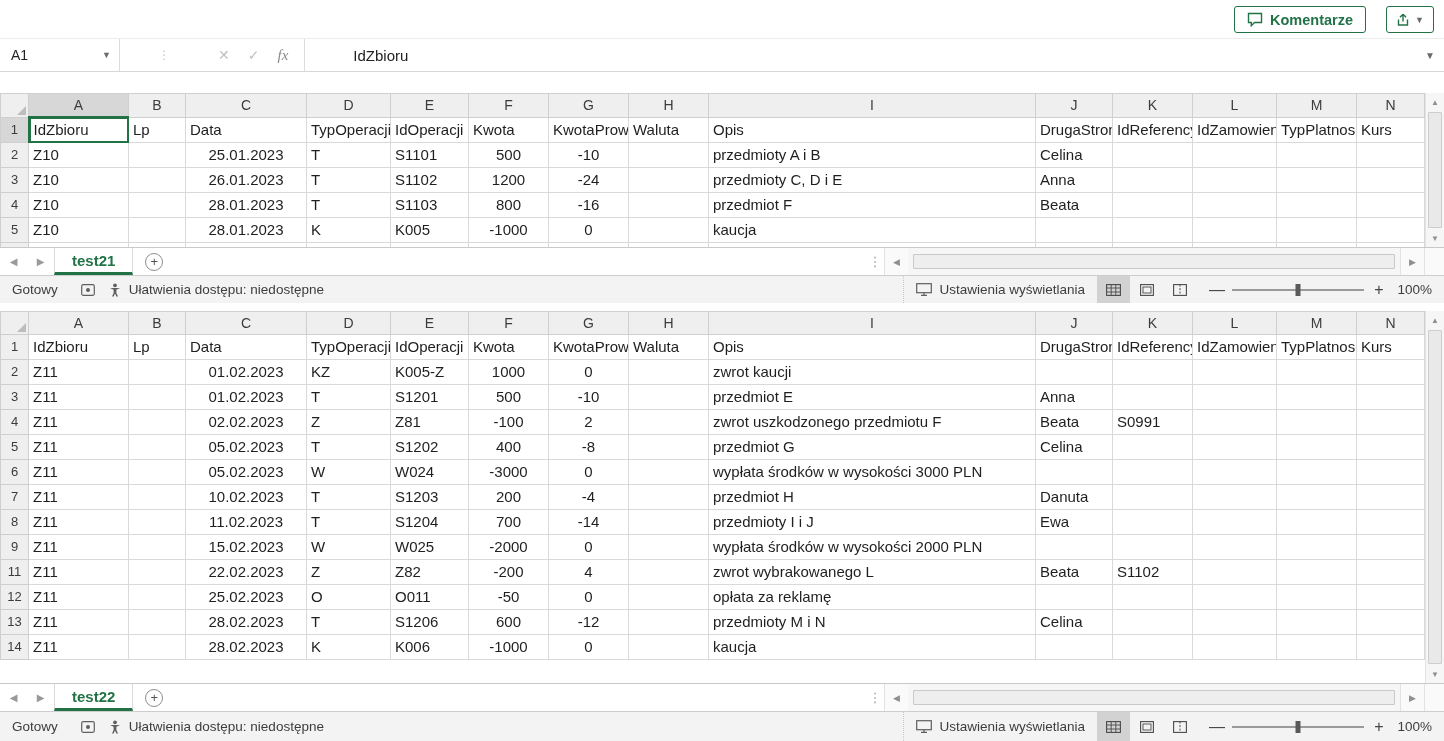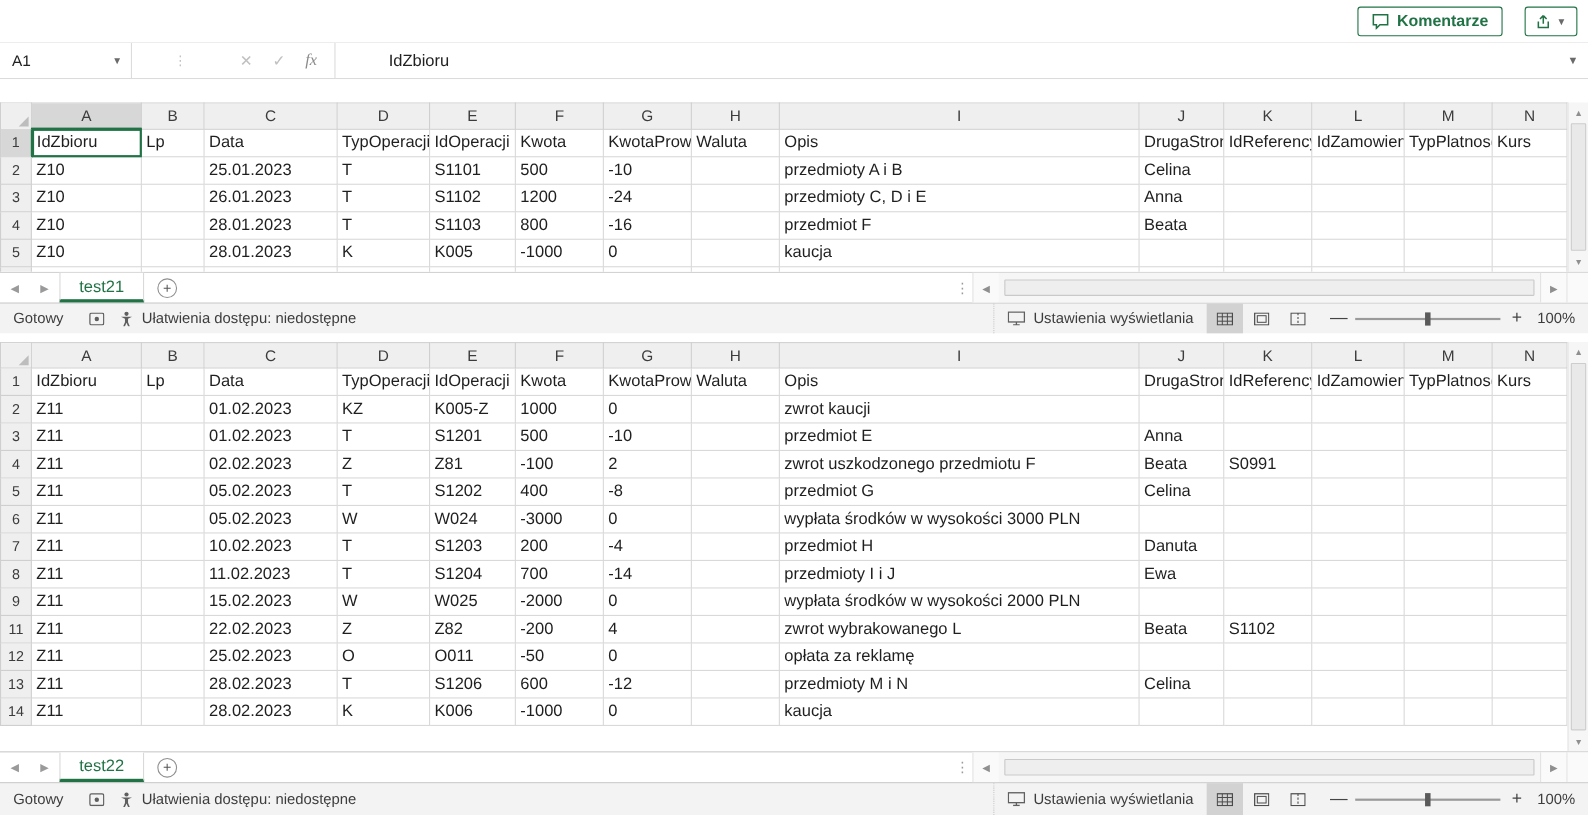--- a/index.html
+++ b/index.html
@@ -34,35 +34,35 @@
   .w2 .grid-viewport{height:372px;margin-top:8px;}
   table.xl-grid{table-layout:fixed;border-collapse:collapse;width:1424px;flex:0 0 auto;align-self:flex-start;background:#fff;}
   .xl-grid td{overflow:hidden;white-space:nowrap;height:24px;line-height:24px;padding:0 4px;font-size:15px;
     border-right:1px solid #d9d9d9;border-bottom:1px solid #d9d9d9;text-align:left;color:#1f1f1f;}
   .xl-grid thead th{overflow:hidden;white-space:nowrap;height:23px;line-height:22px;background:#efefef;text-align:center;
     font-weight:normal;font-size:14px;color:#3c3c3c;border:1px solid #cfcfcf;padding:0;}
   .xl-grid tbody th{overflow:hidden;white-space:nowrap;height:24px;line-height:24px;background:#efefef;text-align:center;
     font-weight:normal;font-size:13px;color:#3c3c3c;border:1px solid #cfcfcf;padding:0;}
   .xl-grid thead th.sel-col{background:#d7d7d7;border-bottom:2px solid #217346;}
   .xl-grid tbody th.sel-row{background:#d7d7d7;border-right:2px solid #217346;}
-  td.num{text-align:left;}
+  td.num{text-align:center;}
   td.active-cell{outline:2px solid #217346;outline-offset:-2px;}
   th.corner{position:relative;}
   th.corner::after{content:"";position:absolute;right:2px;bottom:2px;width:0;height:0;
     border-left:9px solid transparent;border-bottom:9px solid #bdbdbd;}
 
   
   .vscroll{width:20px;background:#f6f6f6;border-left:1px solid #e3e3e3;display:flex;flex-direction:column;align-items:center;}
   .vs-arrow{height:18px;width:100%;display:flex;align-items:center;justify-content:center;color:#8f8f8f;font-size:8px;}
   .vs-thumb{flex:1;width:14px;margin:1px 0;background:#e9e9e9;border:1px solid #cdcdcd;border-radius:1px;}
 
   
   .tabbar{height:28px;background:#fff;border-top:1px solid #c9c9c9;display:flex;align-items:stretch;}
   .nav-arrow{width:27px;display:flex;align-items:center;justify-content:center;color:#9a9a9a;font-size:10px;}
-  .sheet-tab{padding:0 17px;display:flex;align-items:center;font-size:15px;color:#217346;font-weight:normal;
+  .sheet-tab{padding:0 17px;display:flex;align-items:center;font-size:15px;color:#217346;font-weight:bold;
     background:#fff;border-left:1px solid #d9d9d9;border-right:1px solid #d9d9d9;border-bottom:3px solid #217346;}
   .add-sheet{width:42px;display:flex;align-items:center;justify-content:center;}
   .add-circle{width:18px;height:18px;border:1px solid #8f8f8f;border-radius:50%;display:flex;align-items:center;
     justify-content:center;font-size:13px;color:#555;line-height:1;}
   .tab-spacer{flex:1;}
   .dots{width:18px;display:flex;align-items:center;justify-content:center;color:#9a9a9a;font-size:13px;}
   .hscroll{width:540px;display:flex;align-items:stretch;}
   .hs-arrow{width:24px;display:flex;align-items:center;justify-content:center;color:#8f8f8f;font-size:9px;
     background:#fafafa;border-left:1px solid #e3e3e3;}
   .hs-track{flex:1;background:#f6f6f6;display:flex;align-items:center;}

